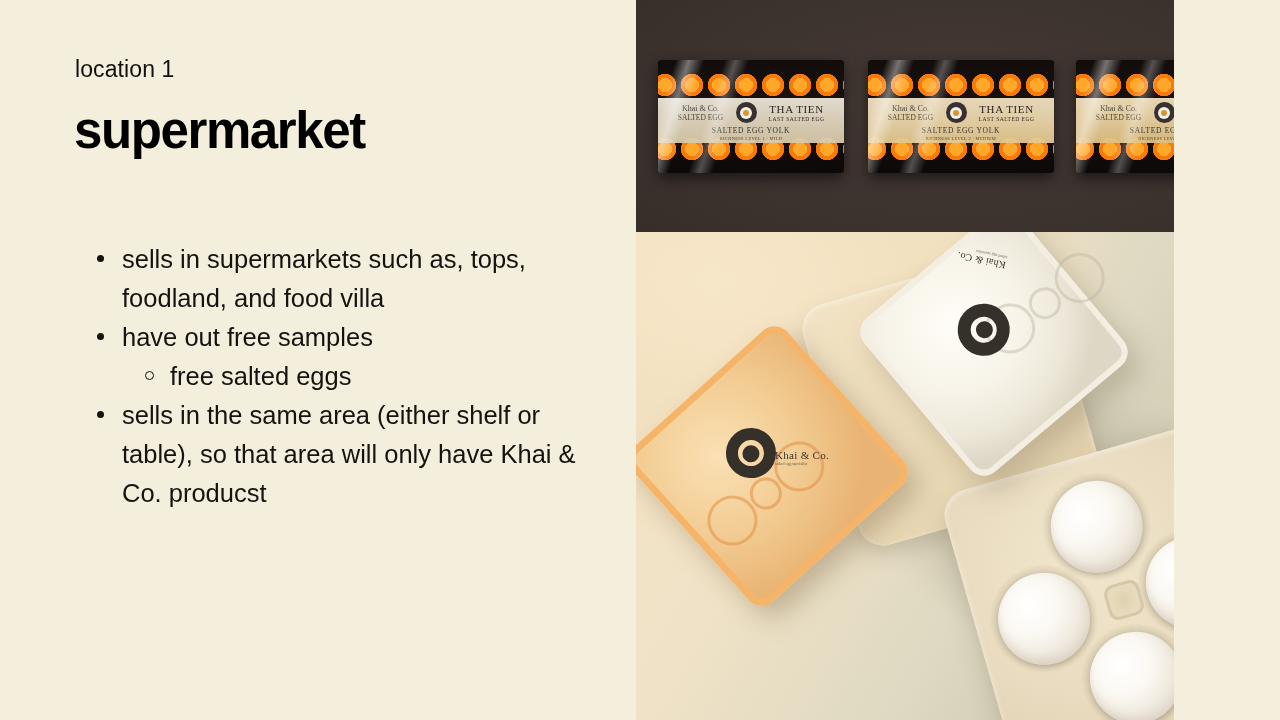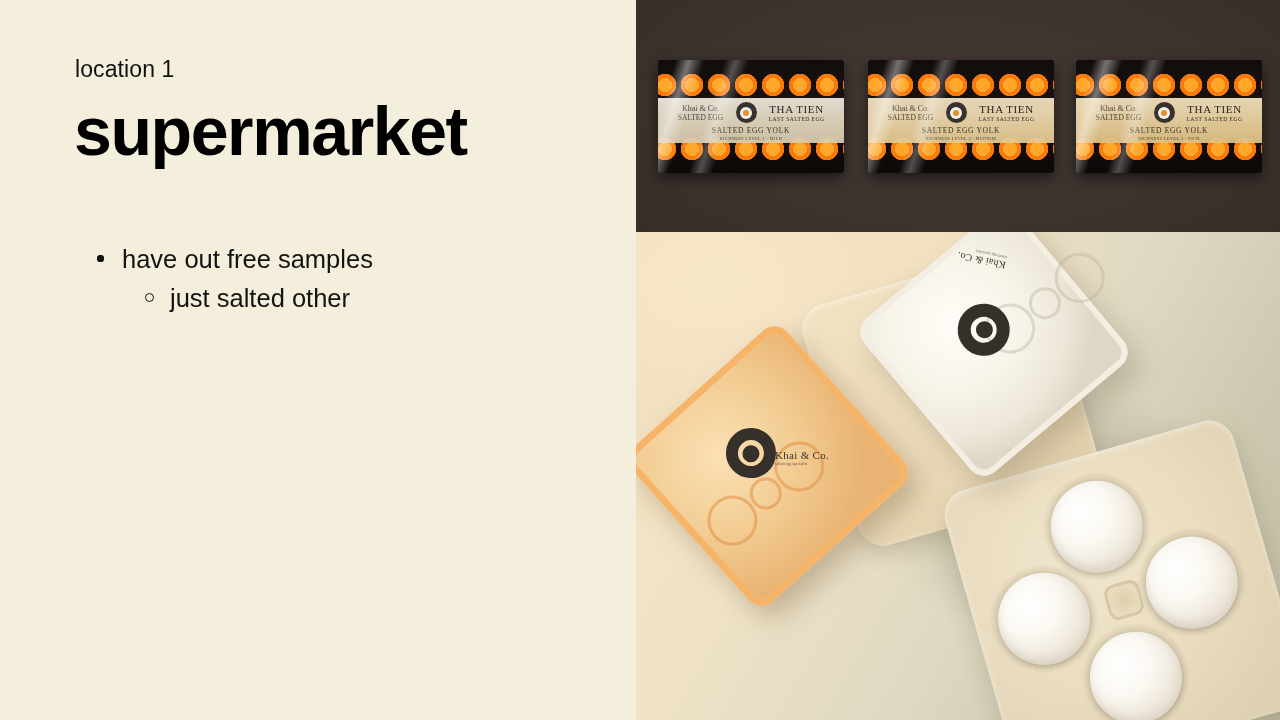--- a/index.html
+++ b/index.html
@@ -2,35 +2,35 @@
 <html><head>
 <meta charset="utf-8">
 <style>
   html,body{margin:0;padding:0;}
   body{
     width:1280px;height:720px;overflow:hidden;
     background:#f4eedd;
     font-family:"Liberation Sans", sans-serif;
     -webkit-font-smoothing:antialiased;
   }
-  .slide{position:relative;width:1280px;height:720px;overflow:hidden;background:#f4eedd;}
+  .slide{position:relative;width:1174px;height:720px;overflow:hidden;background:#f4eedd;}
 
   
   .left-panel{
     position:absolute;left:0;top:0;width:636px;height:720px;
     background:#f4eedd;
   }
   .eyebrow{
     position:absolute;left:75px;top:56px;
     font-size:23px;color:#13110f;letter-spacing:.1px;
     white-space:nowrap;
   }
   .headline{
-    position:absolute;left:74px;top:96px;
-    font-size:68px;font-weight:bold;color:#000;
+    position:absolute;left:74px;top:104px;
+    font-size:51px;font-weight:bold;color:#000;
     letter-spacing:-1.4px;line-height:1.05;
     white-space:nowrap;
   }
 
   .bullets{
     position:absolute;left:88px;top:240px;width:500px;
     color:#15120f;
   }
   .b1{
     position:relative;padding-left:34px;
@@ -247,33 +247,38 @@
 
   <div class="left-panel">
 
     <div class="eyebrow">location 1</div>
     <div class="headline">supermarket</div>
 
     <div class="bullets">
 
       <div class="b1">
         <span class="dot"></span>
+        <span>sells in supermarkets such as, tops, foodland, and food villa</span>
       </div>
 
       <div class="b1">
         <span class="dot"></span>
         <span>have out free samples</span>
       </div>
 
       <div class="b2">
         <span class="ring"></span>
-        <span>just salted other</span>
-      </div>
-
-
+        <span>free salted eggs</span>
+      </div>
+
+
+      <div class="b1">
+        <span class="dot"></span>
+        <span>sells in the same area (either shelf or table), so that area will only have Khai &amp; Co. producst</span>
+      </div>
 
     </div>
   </div>
 
   <div class="photo-top">
 
     <div class="packet pk1">
       <div class="yolks top"></div>
       <div class="yolks bot"></div>
       <div class="label-band">

